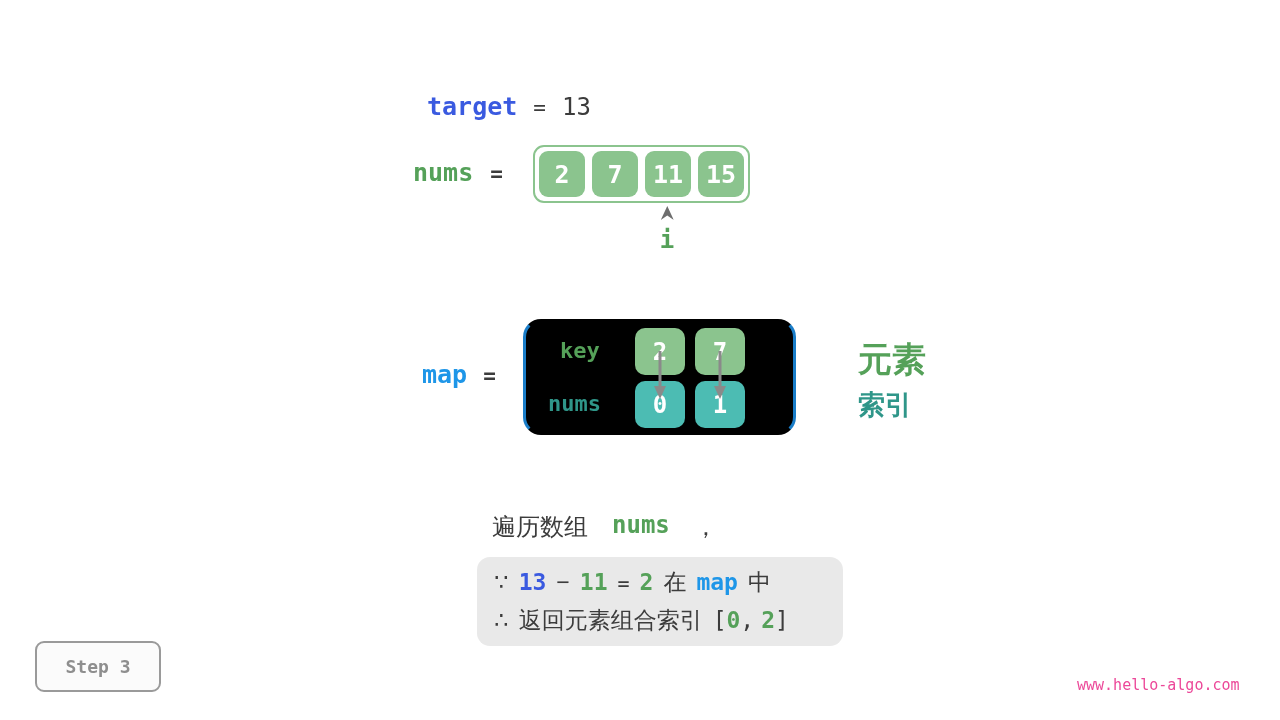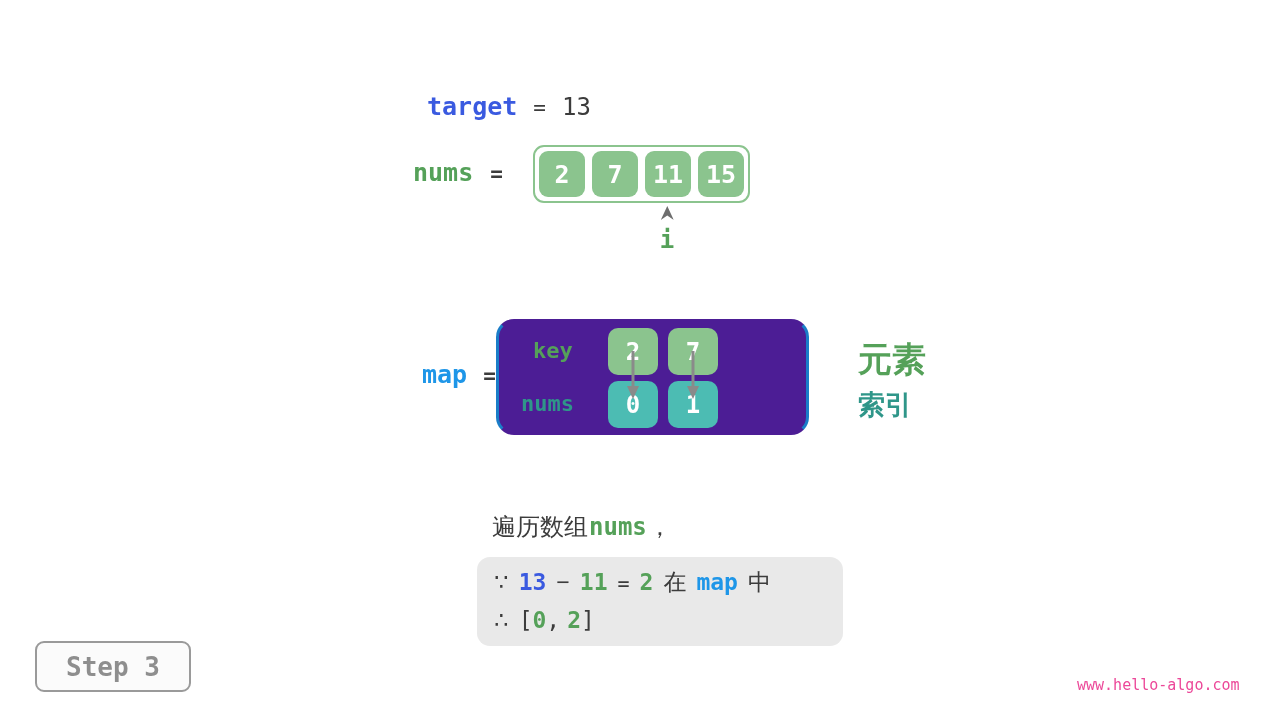--- a/index.html
+++ b/index.html
@@ -35,64 +35,64 @@
 
   
   .pointer { left:667px; top:206px; transform:translateX(-50%); display:flex; flex-direction:column; align-items:center; gap:3px; }
   .pointer-label { color:#55A159; font-weight:bold; font-size:24px; line-height:1; }
 
   
   .map-label-row { left:422px; top:360px; display:flex; align-items:baseline; gap:16px; }
   .map-label { color:#1E96E8; font-weight:bold; font-size:25px; }
 
   .map-container {
-    left:496px; top:319px; width:313px; height:116px; box-sizing:border-box;
-    background:#4c1d95; border-radius:18px;
+    left:523px; top:319px; width:273px; height:116px; box-sizing:border-box;
+    background:#000000; border-radius:18px;
     border-left:3px solid #1A7DC8; border-right:3px solid #1A7DC8;
     border-top:3px solid transparent; border-bottom:3px solid transparent;
   }
   .map-key-label   { position:absolute; left:34px;  top:16px; color:#55A159; font-weight:bold; font-size:22px; }
   .map-value-label { position:absolute; left:22px;  top:69px; color:#2F9689; font-weight:bold; font-size:22px; }
   .kv-cell {
     position:absolute; width:50px; height:47px; border-radius:10px;
     color:#ffffff; font-weight:bold; font-size:24px;
     display:flex; align-items:center; justify-content:center;
   }
   .key-cell { background:#8BC48E; top:6px; }
   .val-cell { background:#4CBCB3; top:59px; }
   .col-0 { left:109px; } .col-1 { left:169px; }
   .kv-arrow { position:absolute; top:29px; }
   .kv-arrow-0 { left:126px; } .kv-arrow-1 { left:186px; }
 
   .element-label { left:858px; top:337px; color:#55A159; font-weight:bold; font-size:34px; }
   .index-label   { left:858px; top:387px; color:#2F9689; font-weight:bold; font-size:27px; }
 
   
-  .caption { left:492px; top:511px; display:flex; align-items:center; gap:1px; font-size:24px; }
+  .caption { left:492px; top:511px; display:flex; align-items:flex-start; gap:24px; font-size:24px; }
   .caption-code { color:#55A159; font-weight:bold; font-size:24px; }
 
   
   .note-box {
     left:477px; top:557px; width:366px; height:89px; box-sizing:border-box;
     background:#E9E9E9; border-radius:13px; padding:7px 0 0 17px; font-size:23px;
   }
   .note-line { display:flex; align-items:baseline; gap:10px; line-height:37px; white-space:nowrap; }
   .tok { color:#3C3C3C; }
   .tok-blue  { color:#3A5AE0; font-weight:bold; }
   .tok-green { color:#55A159; font-weight:bold; }
   .tok-cyan  { color:#1E96E8; font-weight:bold; }
   .tight { display:flex; align-items:baseline; }
   .tight .comma-gap { margin-right:7px; }
 
   
   .step-badge {
-    left:35px; top:641px; width:156px; height:51px; box-sizing:border-box;
+    left:35px; top:641px; width:126px; height:51px; box-sizing:border-box;
     border:2px solid #9A9A9A; border-radius:9px; background:#FBFBFB;
     display:flex; align-items:center; justify-content:center;
-    color:#8E8E8E; font-weight:bold; font-size:26px;
+    color:#8E8E8E; font-weight:bold; font-size:18px;
   }
 
   
   .watermark { left:1077px; top:676px; color:#ec4899; font-size:15px; }
 </style>
 </head>
 <body>
 
 <div class="abs target-row">
   <span class="mono target-label">target</span>
@@ -165,20 +165,21 @@
     <span class="tok">−</span>
     <span class="mono tok-green">11</span>
     <span class="mono tok" style="font-size:20px;">=</span>
     <span class="mono tok-green">2</span>
     <span class="tok">在</span>
     <span class="mono tok-cyan">map</span>
     <span class="tok">中</span>
   </div>
   <div class="note-line">
     <span class="tok">∴</span>
+    <span class="tok">返回元素组合索引</span>
     <span class="tight">
       <span class="mono tok">[</span>
       <span class="mono tok-green">0</span>
       <span class="mono tok comma-gap">,</span>
       <span class="mono tok-green">2</span>
       <span class="mono tok">]</span>
     </span>
   </div>
 </div>
 

